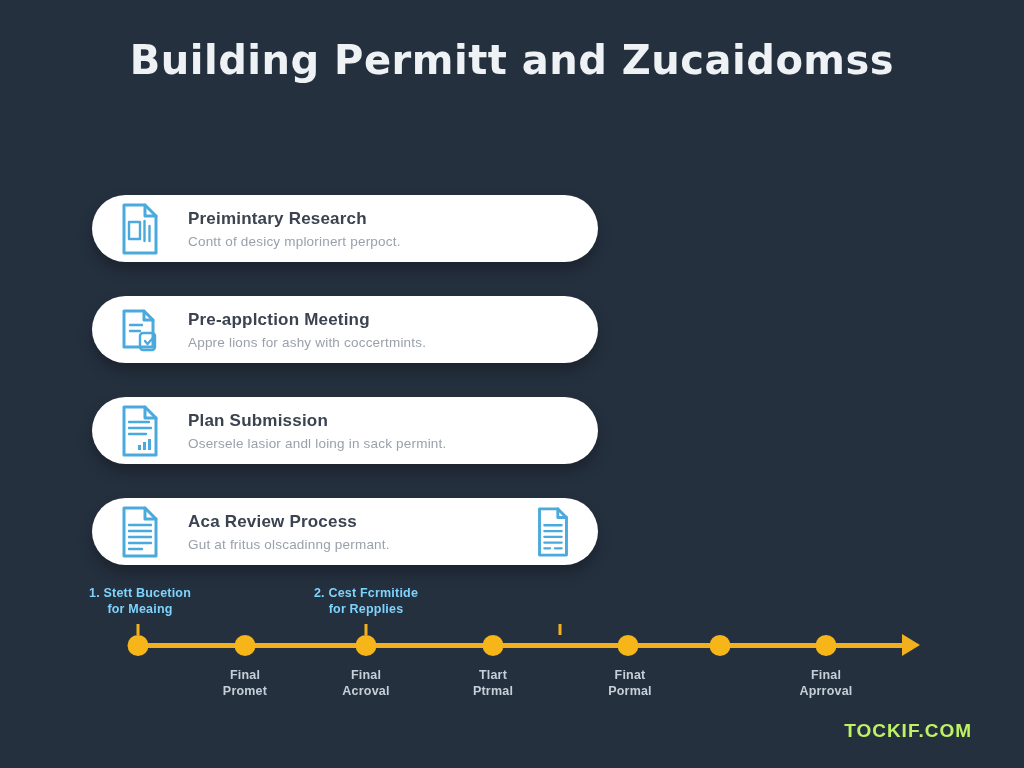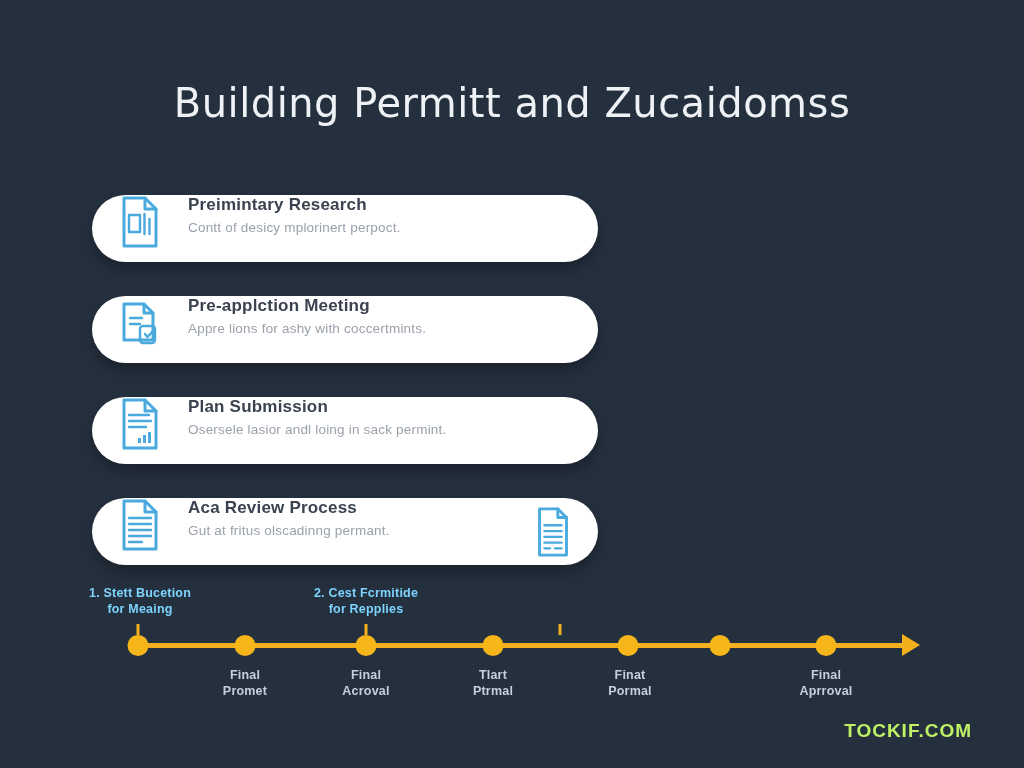--- a/index.html
+++ b/index.html
@@ -12,37 +12,36 @@
     overflow: hidden;
   }
 
   
   .title {
     position: absolute;
     top: 36px; left: 0; width: 1024px;
     text-align: center;
     color: #EFF2F5;
     font-family: "DejaVu Sans", "Liberation Sans", sans-serif;
-    font-weight: 400;
+    font-weight: 700;
     font-size: 40px;
     line-height: 49px;
     letter-spacing: 0.5px;
-    margin-top: 43px;
   }
 
   
   .card {
     position: absolute;
     left: 92px;
     width: 506px; height: 67px;
     background: #FFFFFF;
     border-radius: 34px;
     box-shadow: 0 8px 14px rgba(0,0,0,0.28);
     display: flex;
-    align-items: flex-start;
+    align-items: center;
     padding-left: 22px;
   }
   .card-1 { top: 195px; }
   .card-2 { top: 296px; }
   .card-3 { top: 397px; }
   .card-4 { top: 498px; }
   .card .icon-wrap {
     width: 52px; height: 54px;
     flex: 0 0 52px;
     display: flex; align-items: center; justify-content: center;

